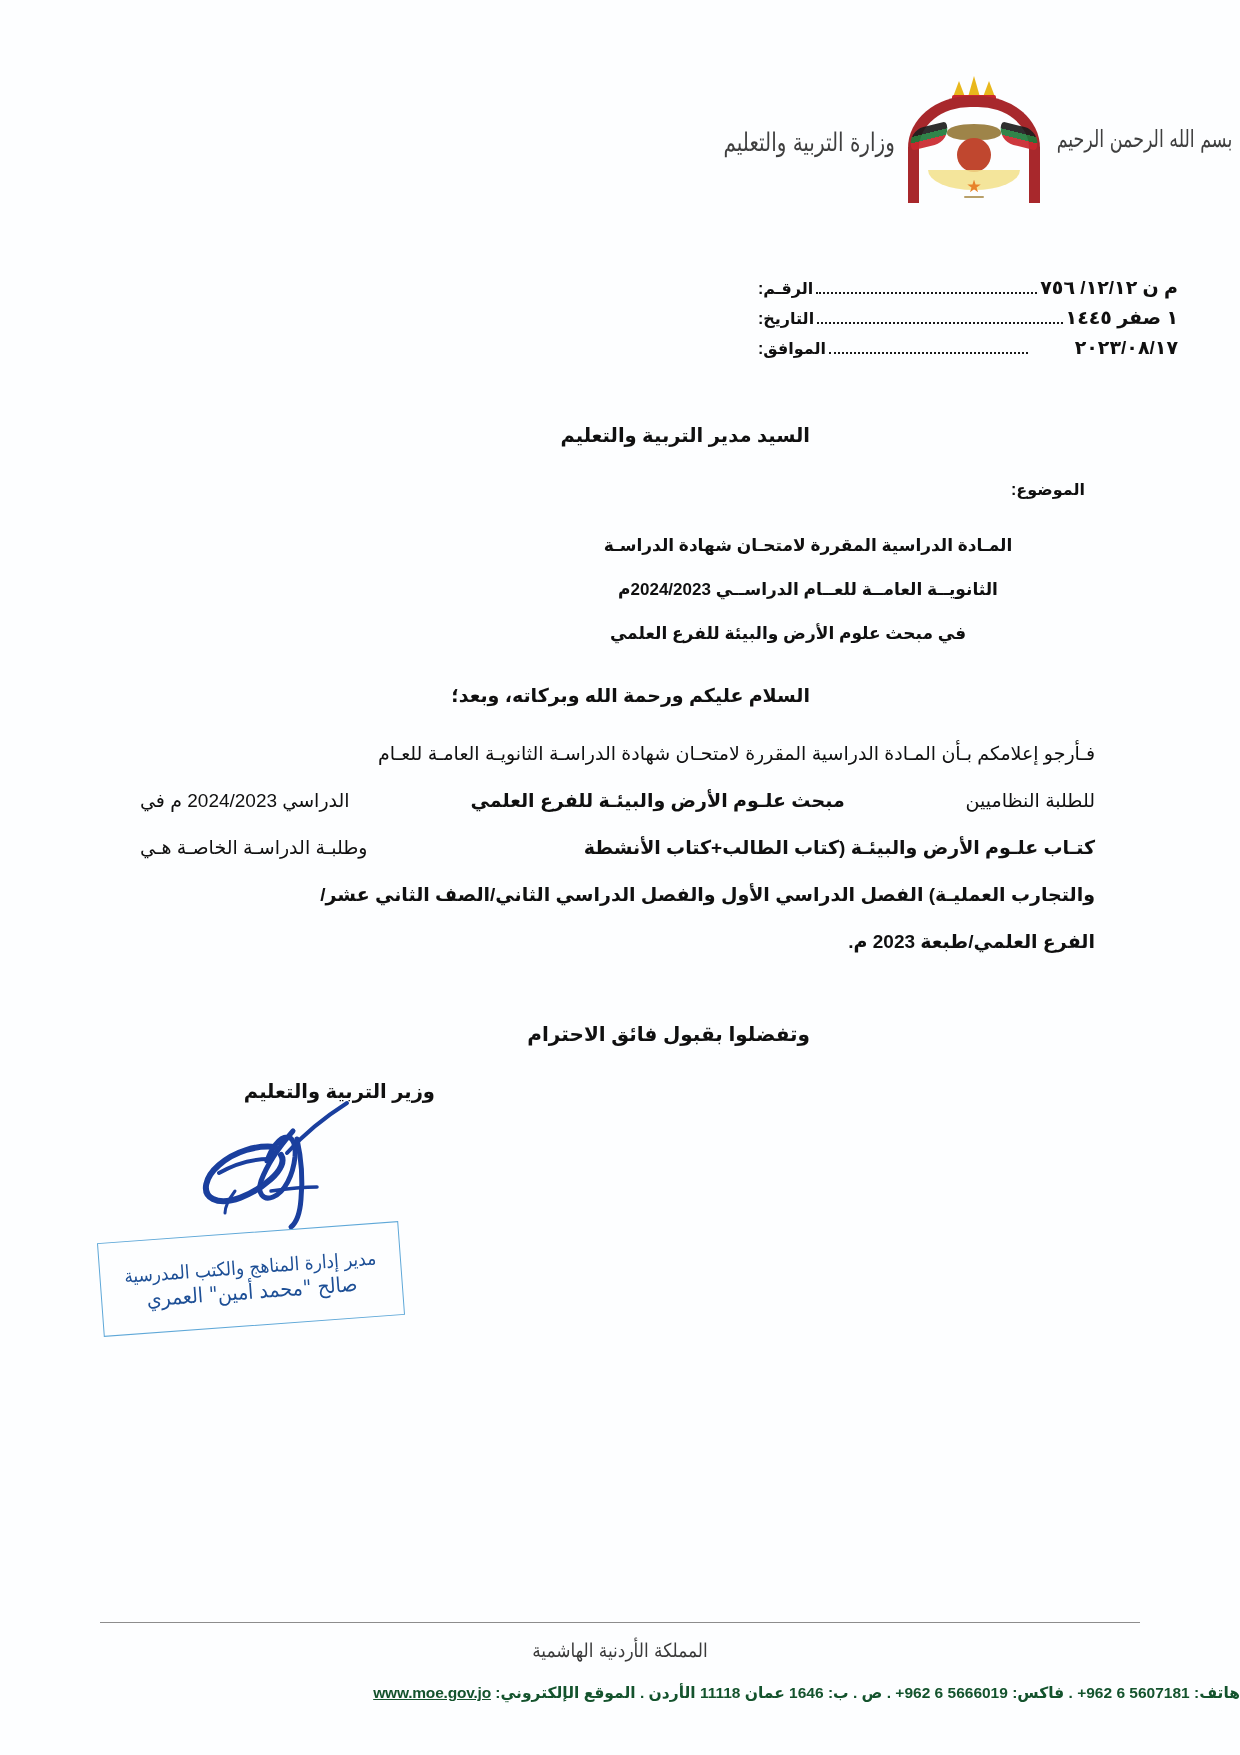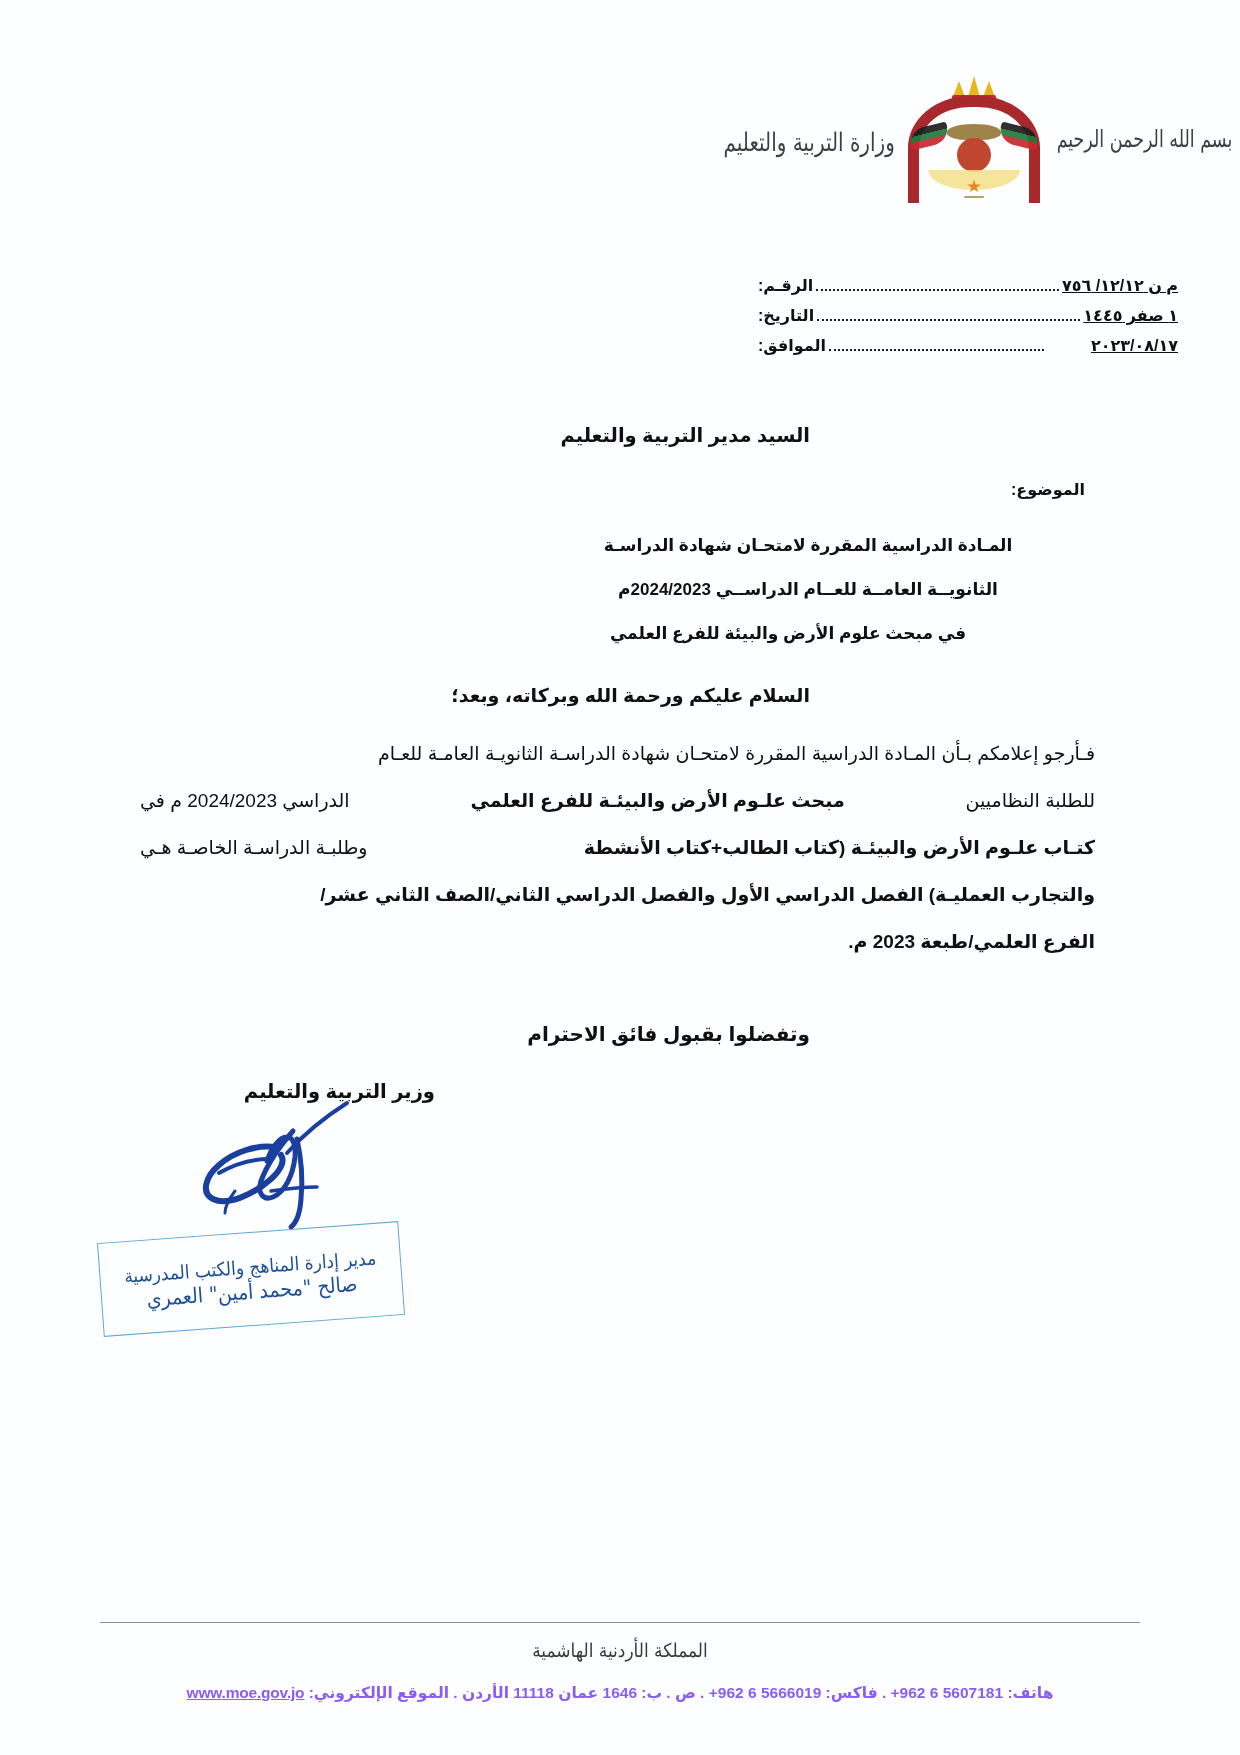--- a/index.html
+++ b/index.html
@@ -195,23 +195,22 @@
   }
   .ref-dots {
     flex: 1 1 auto;
     border-bottom: 2.5px dotted #1a1a1a;
     margin: 0 3px 5px 3px;
     min-width: 22px;
     height: 1px;
   }
   .ref-value {
     flex: 0 0 auto;
-    font-size: 16px;
+    font-size: 19px;
     letter-spacing: 1px;
-    text-decoration: underline;
   }
   .ref-value.gregorian {
     letter-spacing: 2px;
     margin-left: 44px;
   }
 
   
   .addressee {
     position: absolute;
     top: 424px;
@@ -353,24 +352,23 @@
     font-family: "DejaVu Serif", serif;
     font-size: 17px;
     color: #3a3a3a;
     letter-spacing: -0.5px;
     transform: scaleY(1.12);
   }
   .footer-contact {
     position: absolute;
     top: 1684px;
     left: 0; right: 0;
-    text-align: center;
     font-size: 15.5px;
     font-weight: bold;
-    color: #8b5cf6;
+    color: #14532d;
     direction: rtl;
     letter-spacing: -0.2px;
     white-space: nowrap;
   }
   .footer-contact .site {
     text-decoration: underline;
     direction: ltr;
     unicode-bidi: embed;
     display: inline-block;
   }

